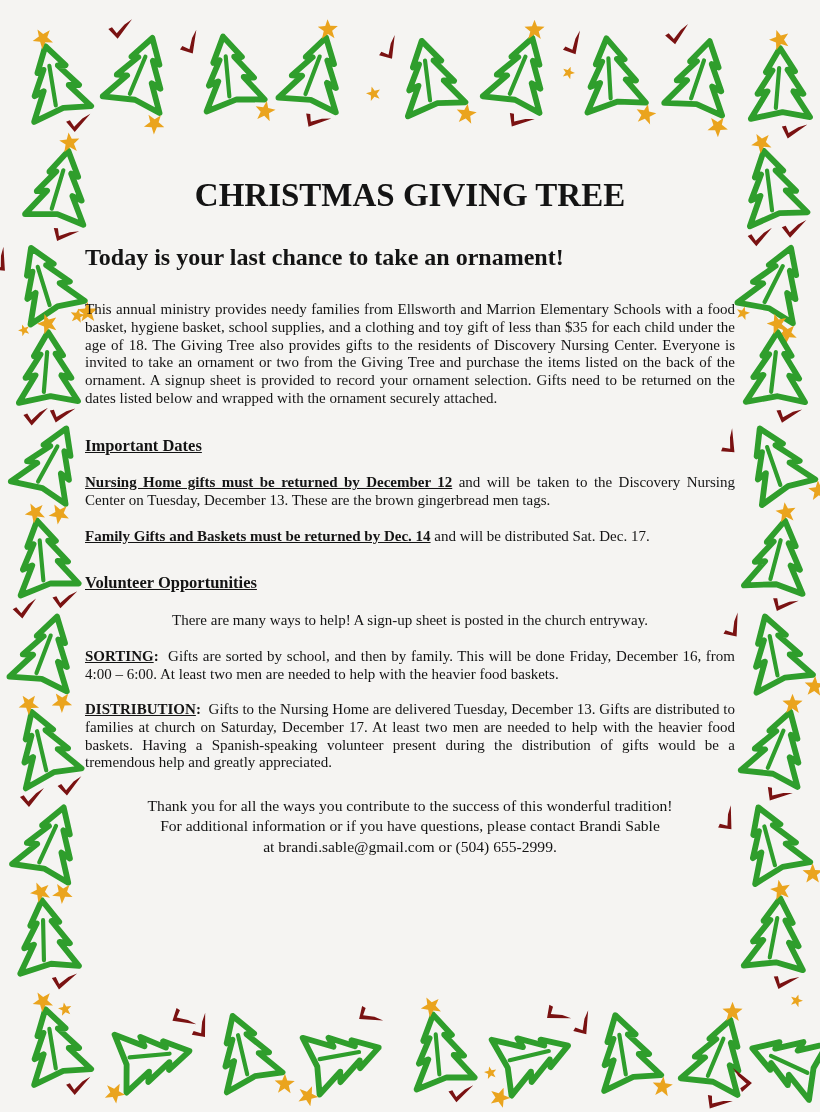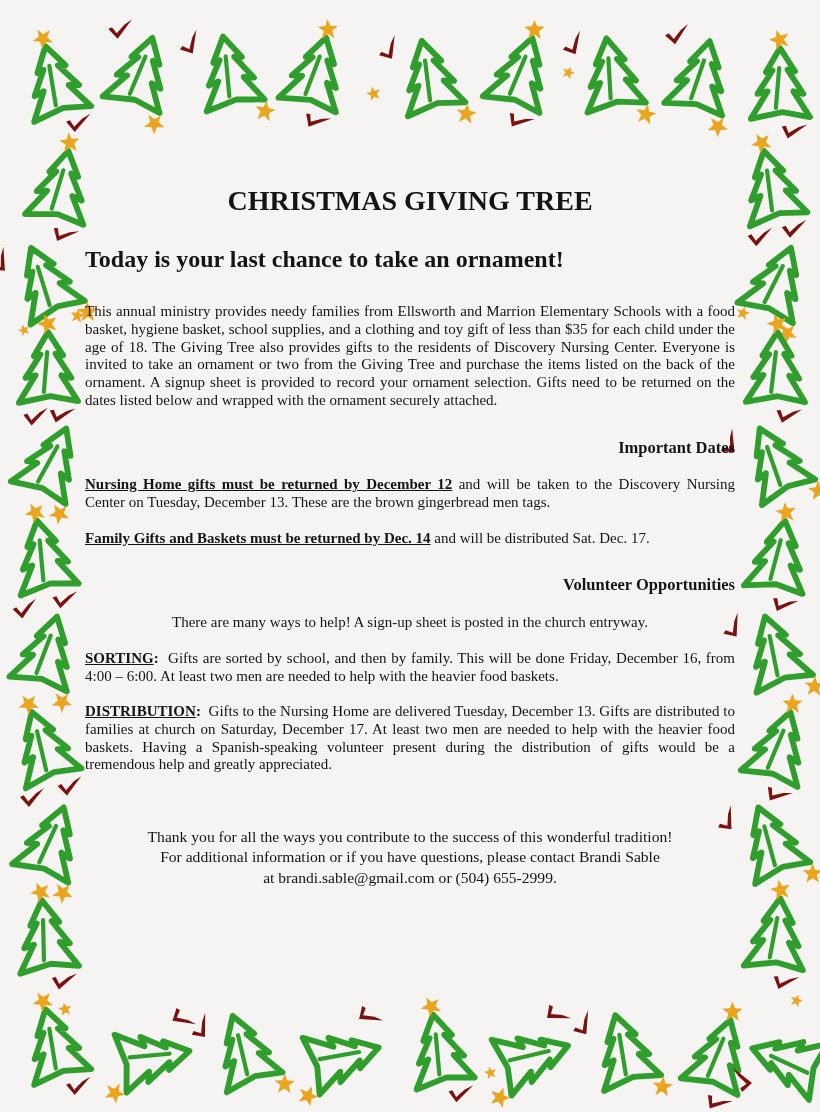--- a/index.html
+++ b/index.html
@@ -3,29 +3,29 @@
 <meta charset="utf-8">
 <style>
   html,body{margin:0;padding:0;}
   body{
     width:820px;height:1112px;position:relative;overflow:hidden;
     background:#f5f4f2;color:#141414;
     font-family:"Liberation Serif","DejaVu Serif",serif;
   }
   
   .content{position:absolute;left:85px;top:176px;width:650px;}
-  .title{font-size:28px;font-weight:bold;text-align:center;line-height:1.2;margin:8px 0 27px;}
+  .title{font-size:33px;font-weight:bold;text-align:center;line-height:1.2;margin:0 0 27px;}
   .subtitle{font-size:24px;font-weight:bold;text-align:left;line-height:1.2;margin:0 0 30px;}
   .body{font-size:15px;line-height:1.18;text-align:justify;margin:0 0 18px;}
   .center{text-align:center;}
-  .sec{font-size:16.5px;font-weight:bold;text-align:right;
+  .sec{font-size:16.5px;font-weight:bold;text-decoration:underline;text-align:left;
        line-height:1.2;margin:28px 0 19px;}
   .bu{font-weight:bold;text-decoration:underline;}
   .b{font-weight:bold;white-space:pre;}
-  .closing{font-size:15.6px;line-height:1.3;text-align:center;margin-top:53px;}
+  .closing{font-size:15.6px;line-height:1.3;text-align:center;margin-top:24px;}
   
   .border-layer{position:absolute;inset:0;pointer-events:none;}
   .orn{position:absolute;width:84px;height:100px;}
   .orn .t{position:absolute;left:0;top:0;width:84px;height:100px;color:var(--tree,#2f9e2c);}
   .orn .s{position:absolute;width:21px;height:21px;color:var(--star,#eaa41e);}
   .orn .c{position:absolute;width:27px;height:22px;color:var(--check,#7a1212);}
   .orn.v0 .s{left:31px;top:-9px;transform:rotate(-18deg);}
   .orn.v0 .c{left:42px;top:82px;transform:rotate(14deg);}
   .orn.v1 .s{left:60px;top:80px;transform:rotate(20deg);}
   .orn.v1 .c{left:-4px;top:1px;transform:rotate(-22deg);}

